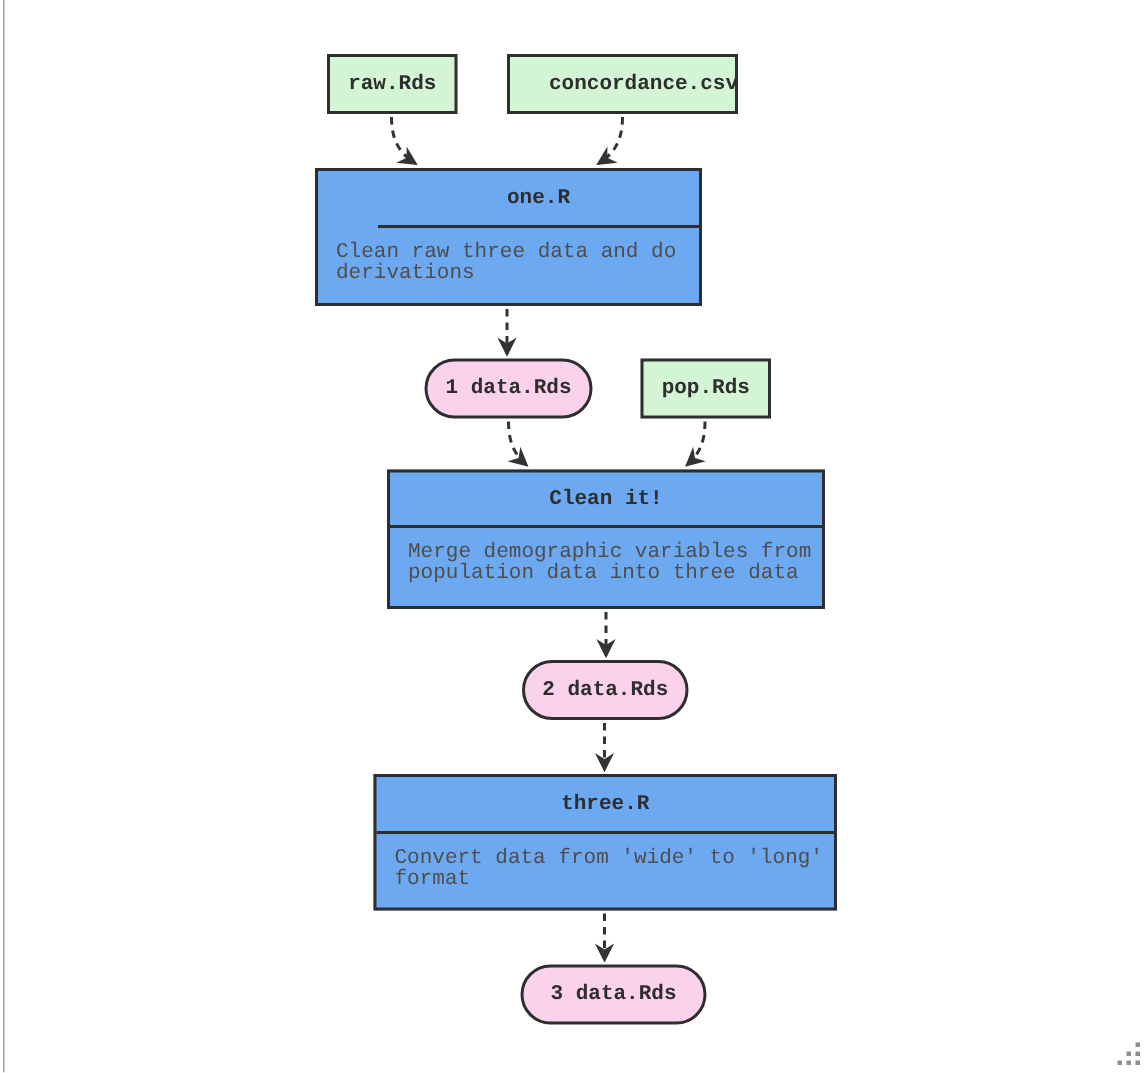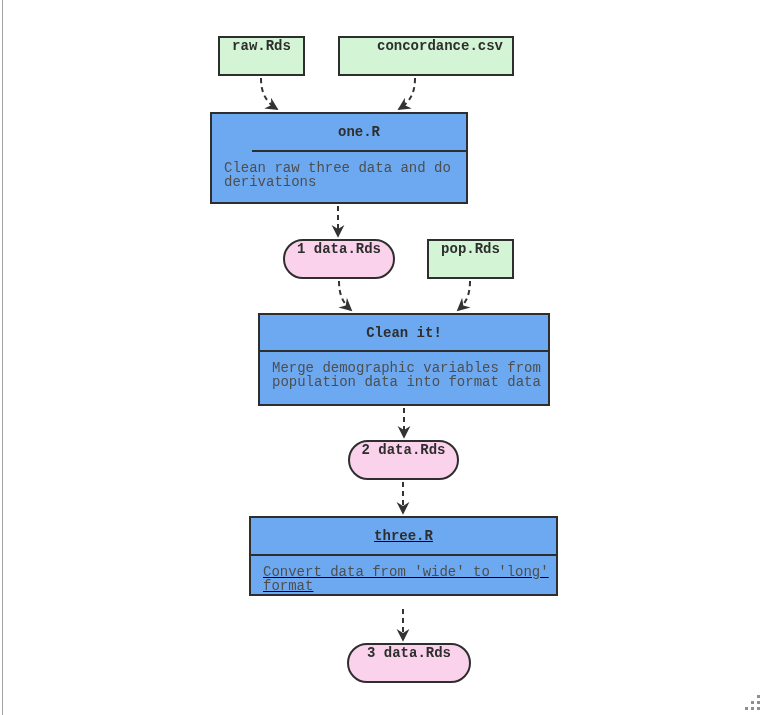--- a/index.html
+++ b/index.html
@@ -14,21 +14,21 @@
   .left-edge-line {
     position: absolute; left: 2px; top: 0;
     width: 1px; height: 715px;
     background: #a3a3a3;
   }
 
   .node {
     position: absolute;
     box-sizing: border-box;
     border: 2px solid var(--border);
-    display: flex; align-items: flex-start; justify-content: center;
+    display: flex; align-items: center; justify-content: center;
     font-size: 14px; font-weight: bold;
     color: var(--title-text);
     letter-spacing: 0;
   }
   .source  { background: var(--source-file-fill); }
   .derived { background: var(--derived-file-fill); border-radius: 20px; }
 
   .recipe {
     position: absolute;
     box-sizing: border-box;
@@ -47,29 +47,29 @@
     box-sizing: border-box;
     flex: 1;
     padding: 9px 2px 0 12px;
     font-size: 14px; line-height: 14px;
     color: var(--description-text);
     white-space: pre-line;
   }
 
   
   #n-raw         { left:218px; top:36px;  width:87px;  height:40px; }
-  #n-concordance { left:338px; top:36px;  width:176px; height:40px;padding-left:28px; }
+  #n-concordance { left:338px; top:36px;  width:154px; height:40px;padding-left:28px; }
   #n-one         { left:210px; top:112px; width:258px; height:92px; }
   #n-one .recipe-title   { height:38px;margin-left:40px; }
   #n-data1       { left:283px; top:239px; width:112px; height:40px; }
   #n-pop         { left:427px; top:239px; width:87px;  height:40px; }
   #n-merge       { left:258px; top:313px; width:292px; height:93px; }
   #n-merge .recipe-title { height:37px; }
   #n-data2       { left:348px; top:440px; width:111px; height:40px; }
-  #n-three       { left:249px; top:516px; width:309px; height:80px;text-decoration:underline; }
+  #n-three       { left:249px; top:516px; width:309px; height:91px; }
   #n-three .recipe-title { height:38px; }
   #n-data3       { left:347px; top:643px; width:124px; height:40px; }
 
   svg.edges {
     position: absolute; left: 0; top: 0;
     width: 763px; height: 715px;
     pointer-events: none;
   }
   .edge {
     fill: none;
@@ -135,21 +135,21 @@
     <span>1 data.Rds</span>
   </div>
 
   <div id="n-pop" class="node source">
     <span>pop.Rds</span>
   </div>
 
   <div id="n-merge" class="recipe">
     <div class="recipe-title">Clean it!</div>
     <div class="recipe-desc">Merge demographic variables from
-population data into format data</div>
+population data into three data</div>
   </div>
 
   <div id="n-data2" class="node derived">
     <span>2 data.Rds</span>
   </div>
 
   <div id="n-three" class="recipe">
     <div class="recipe-title">three.R</div>
     <div class="recipe-desc">Convert data from 'wide' to 'long'
 format</div>

